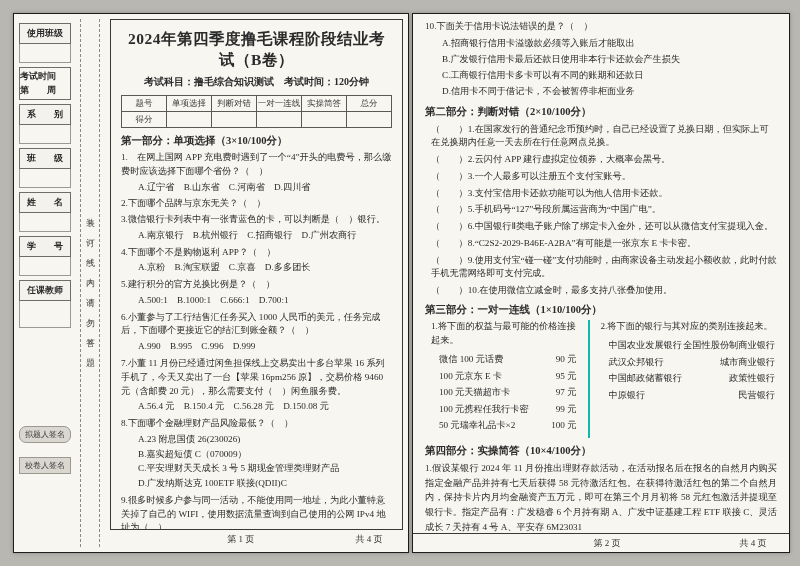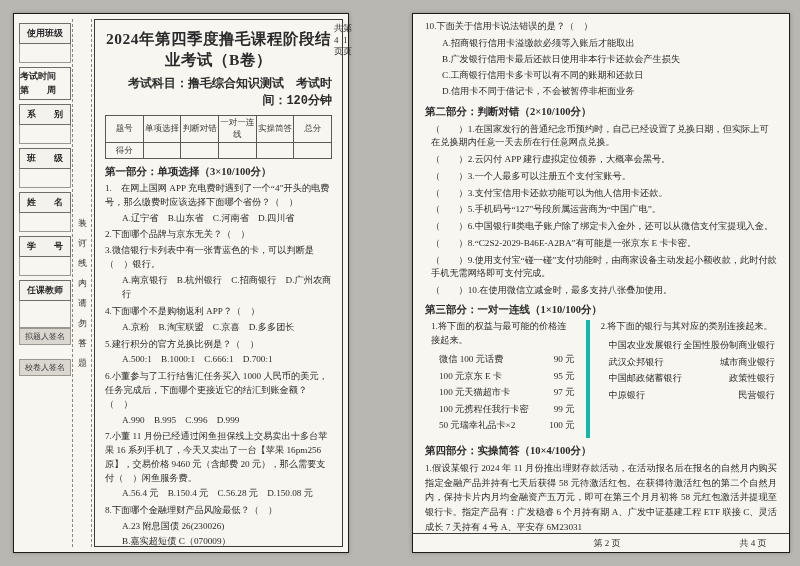--- a/index.html
+++ b/index.html
@@ -8,67 +8,67 @@
     background:#b9b7b2;
     font-family:"Liberation Serif", serif;
     color:#2b2b2b;
     -webkit-font-smoothing:antialiased;
   }
   .page{
     position:absolute;top:13px;height:540px;background:#f7f6f1;
     border:1.5px solid #1c1c1c;box-sizing:border-box;
     box-shadow:0 0 4px rgba(0,0,0,.25);
   }
-  .page-left{left:13px;width:336px;display:flex;padding:5px;}
+  .page-left{left:13px;width:396px;display:flex;padding:5px;gap:8px;}
   .page-right{left:412px;width:378px;display:flex;flex-direction:column;}
 
   
   .sidebar{width:52px;display:flex;flex-direction:column;font-size:9px;margin-right:1px;}
   .fld{margin-top:4px;}
   .fld-label{border:1px solid #6f6d68;padding:3px 0;text-align:center;font-weight:bold;background:#f3f2ed;}
   .fld-box{border:1px solid #9a988f;border-top:none;height:18px;}
   .fld-box.tall{height:26px;}
   .fld-two{border:1px solid #6f6d68;text-align:left;font-weight:bold;padding:2px 0;line-height:1.5;}
   .sign{background:#d9d7d0;border:1px solid #9a988f;font-size:8px;text-align:center;padding:2px 1px;color:#3a3a3a;}
-  .sign1{}
+  .sign1{margin-top:98px;border-radius:7px;}
   .sign2{margin-top:14px;}
 
   
   .binding{
     width:18px;border-left:1px dashed #8a887f;border-right:1px dashed #8a887f;
     display:flex;align-items:center;justify-content:center;margin-right:2px;
   }
   .binding-text{
     writing-mode:vertical-rl;text-orientation:upright;
     font-size:9px;letter-spacing:5px;color:#4c4a45;line-height:1;
   }
 
   
-  .lcol{flex:1;display:flex;min-width:0;}
+  .lcol{flex:1;display:flex;flex-direction:column;min-width:0;}
   .content-box{border:1px solid #3a3936;flex:1;padding:4px 10px 2px 10px;overflow:hidden;}
   .exam-title{font-size:15.5px;font-weight:bold;text-align:center;margin:5px 0 4px 0;letter-spacing:.5px;}
-  .exam-subtitle{font-size:12px;font-weight:bold;text-align:right;margin:2px 0 6px 0;font-family:Liberation Mono, monospace;}
+  .exam-subtitle{font-size:10px;font-weight:bold;text-align:center;margin:2px 0 6px 0;}
   table.score{width:100%;border-collapse:collapse;table-layout:fixed;font-size:8.5px;margin:2px 0 4px 0;}
   table.score td{border:1px solid #5a5953;height:13px;text-align:center;padding:1px 0;color:#3a3a3a;}
   table.score td.c0{width:13%;}
   .sec-title{font-size:10.5px;font-weight:bold;margin:6px 0 3px 0;}
   .q{font-size:9.2px;line-height:1.5;margin-bottom:2px;}
   .q-t{}
   .q-o{padding-left:17px;white-space:pre-line;margin:1px 0 3px 0;line-height:1.6;}
   .page-footer{height:17px;position:relative;font-size:9px;color:#33322e;}
   .pf-page{position:absolute;left:40%;top:3px;}
   .pf-total{position:absolute;right:7%;top:3px;}
 
   
   .rp-content{flex:1;padding:6px 12px 0 12px;border-bottom:1px solid #3a3936;overflow:hidden;}
   .rp-content .q{margin-bottom:3px;}
   .rp-content .q-o{line-height:1.75;}
   .tf-item{font-size:9.2px;line-height:1.45;margin:3.5px 0;padding-left:6px;}
   .match{display:flex;font-size:9.2px;margin-top:2px;}
-  .match-col1{width:47%;border-right:4px solid #14b8a6;padding:0 12px 4px 6px;box-sizing:border-box;}
+  .match-col1{width:47%;border-right:2px solid #14b8a6;padding:0 12px 4px 6px;box-sizing:border-box;}
   .match-col2{flex:1;padding:0 2px 4px 10px;box-sizing:border-box;}
   .match-ins{line-height:1.5;margin-bottom:3px;}
   .match-row{display:flex;justify-content:space-between;line-height:1.8;}
   .match-row .ml{padding-left:8px;}
   .match-row .mr{text-align:right;}
   .essay-p{font-size:9.2px;line-height:1.6;margin:3px 0 0 0;text-align:justify;}
   .rp-footer{height:18px;position:relative;font-size:9px;color:#33322e;}
   .rp-footer .pf-page{left:48%;}
   .rp-footer .pf-total{right:6%;}
 </style>

